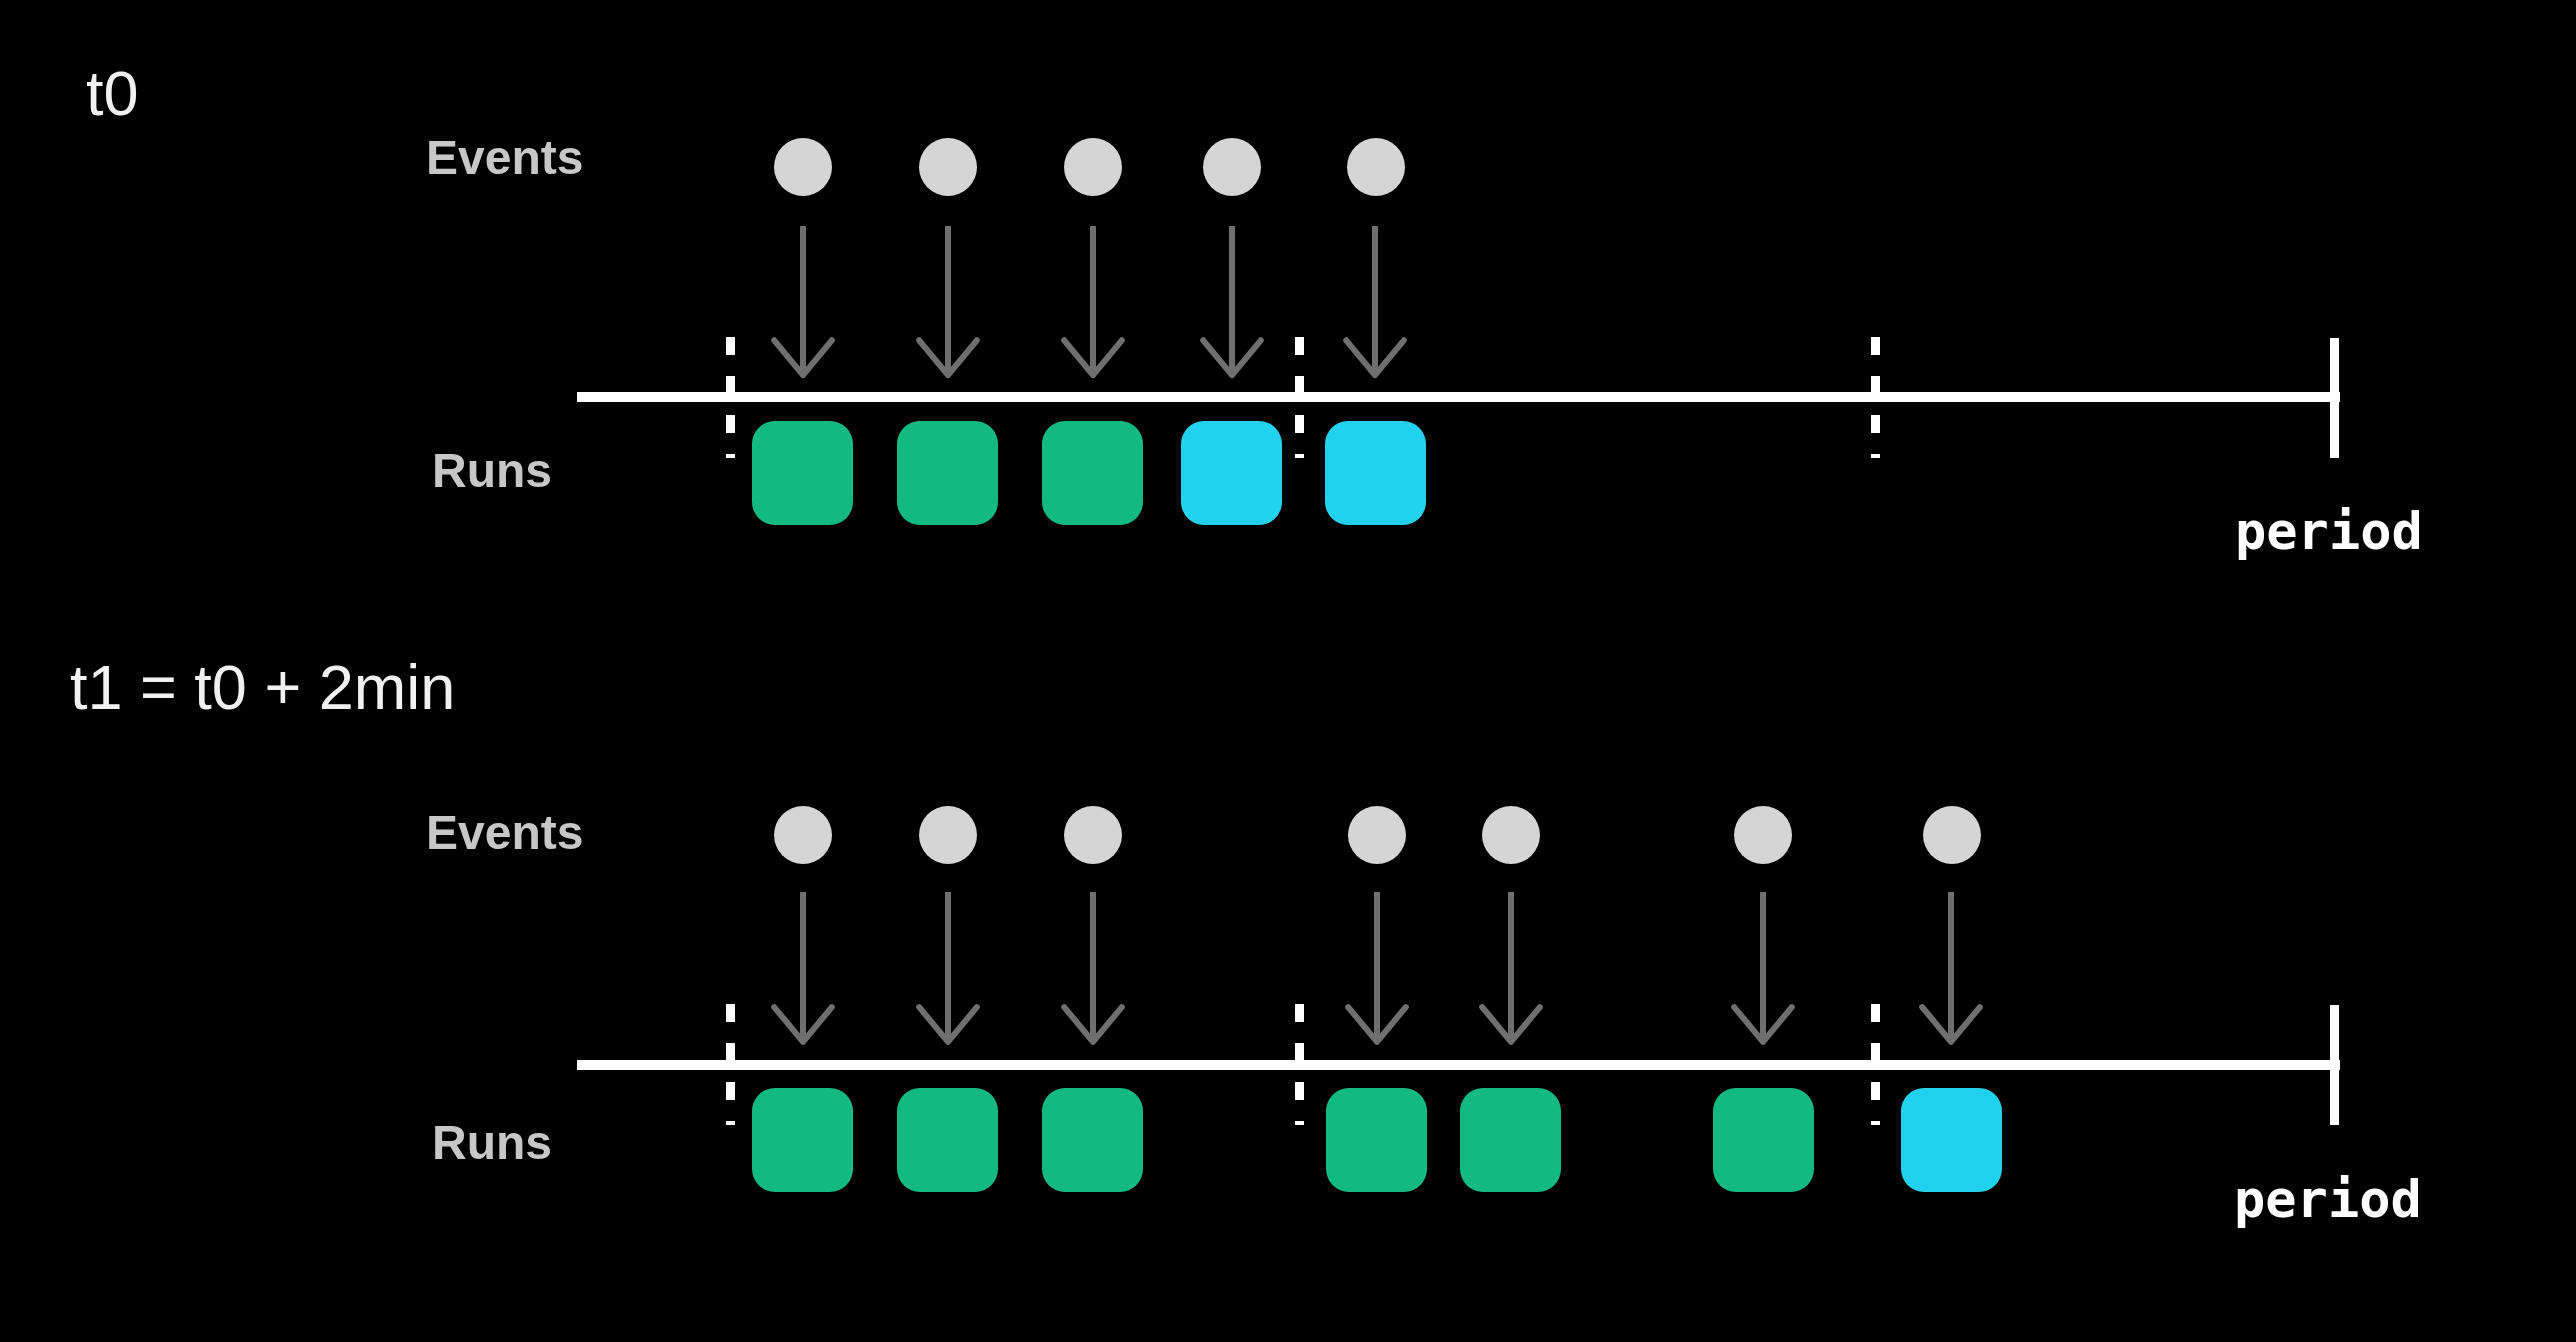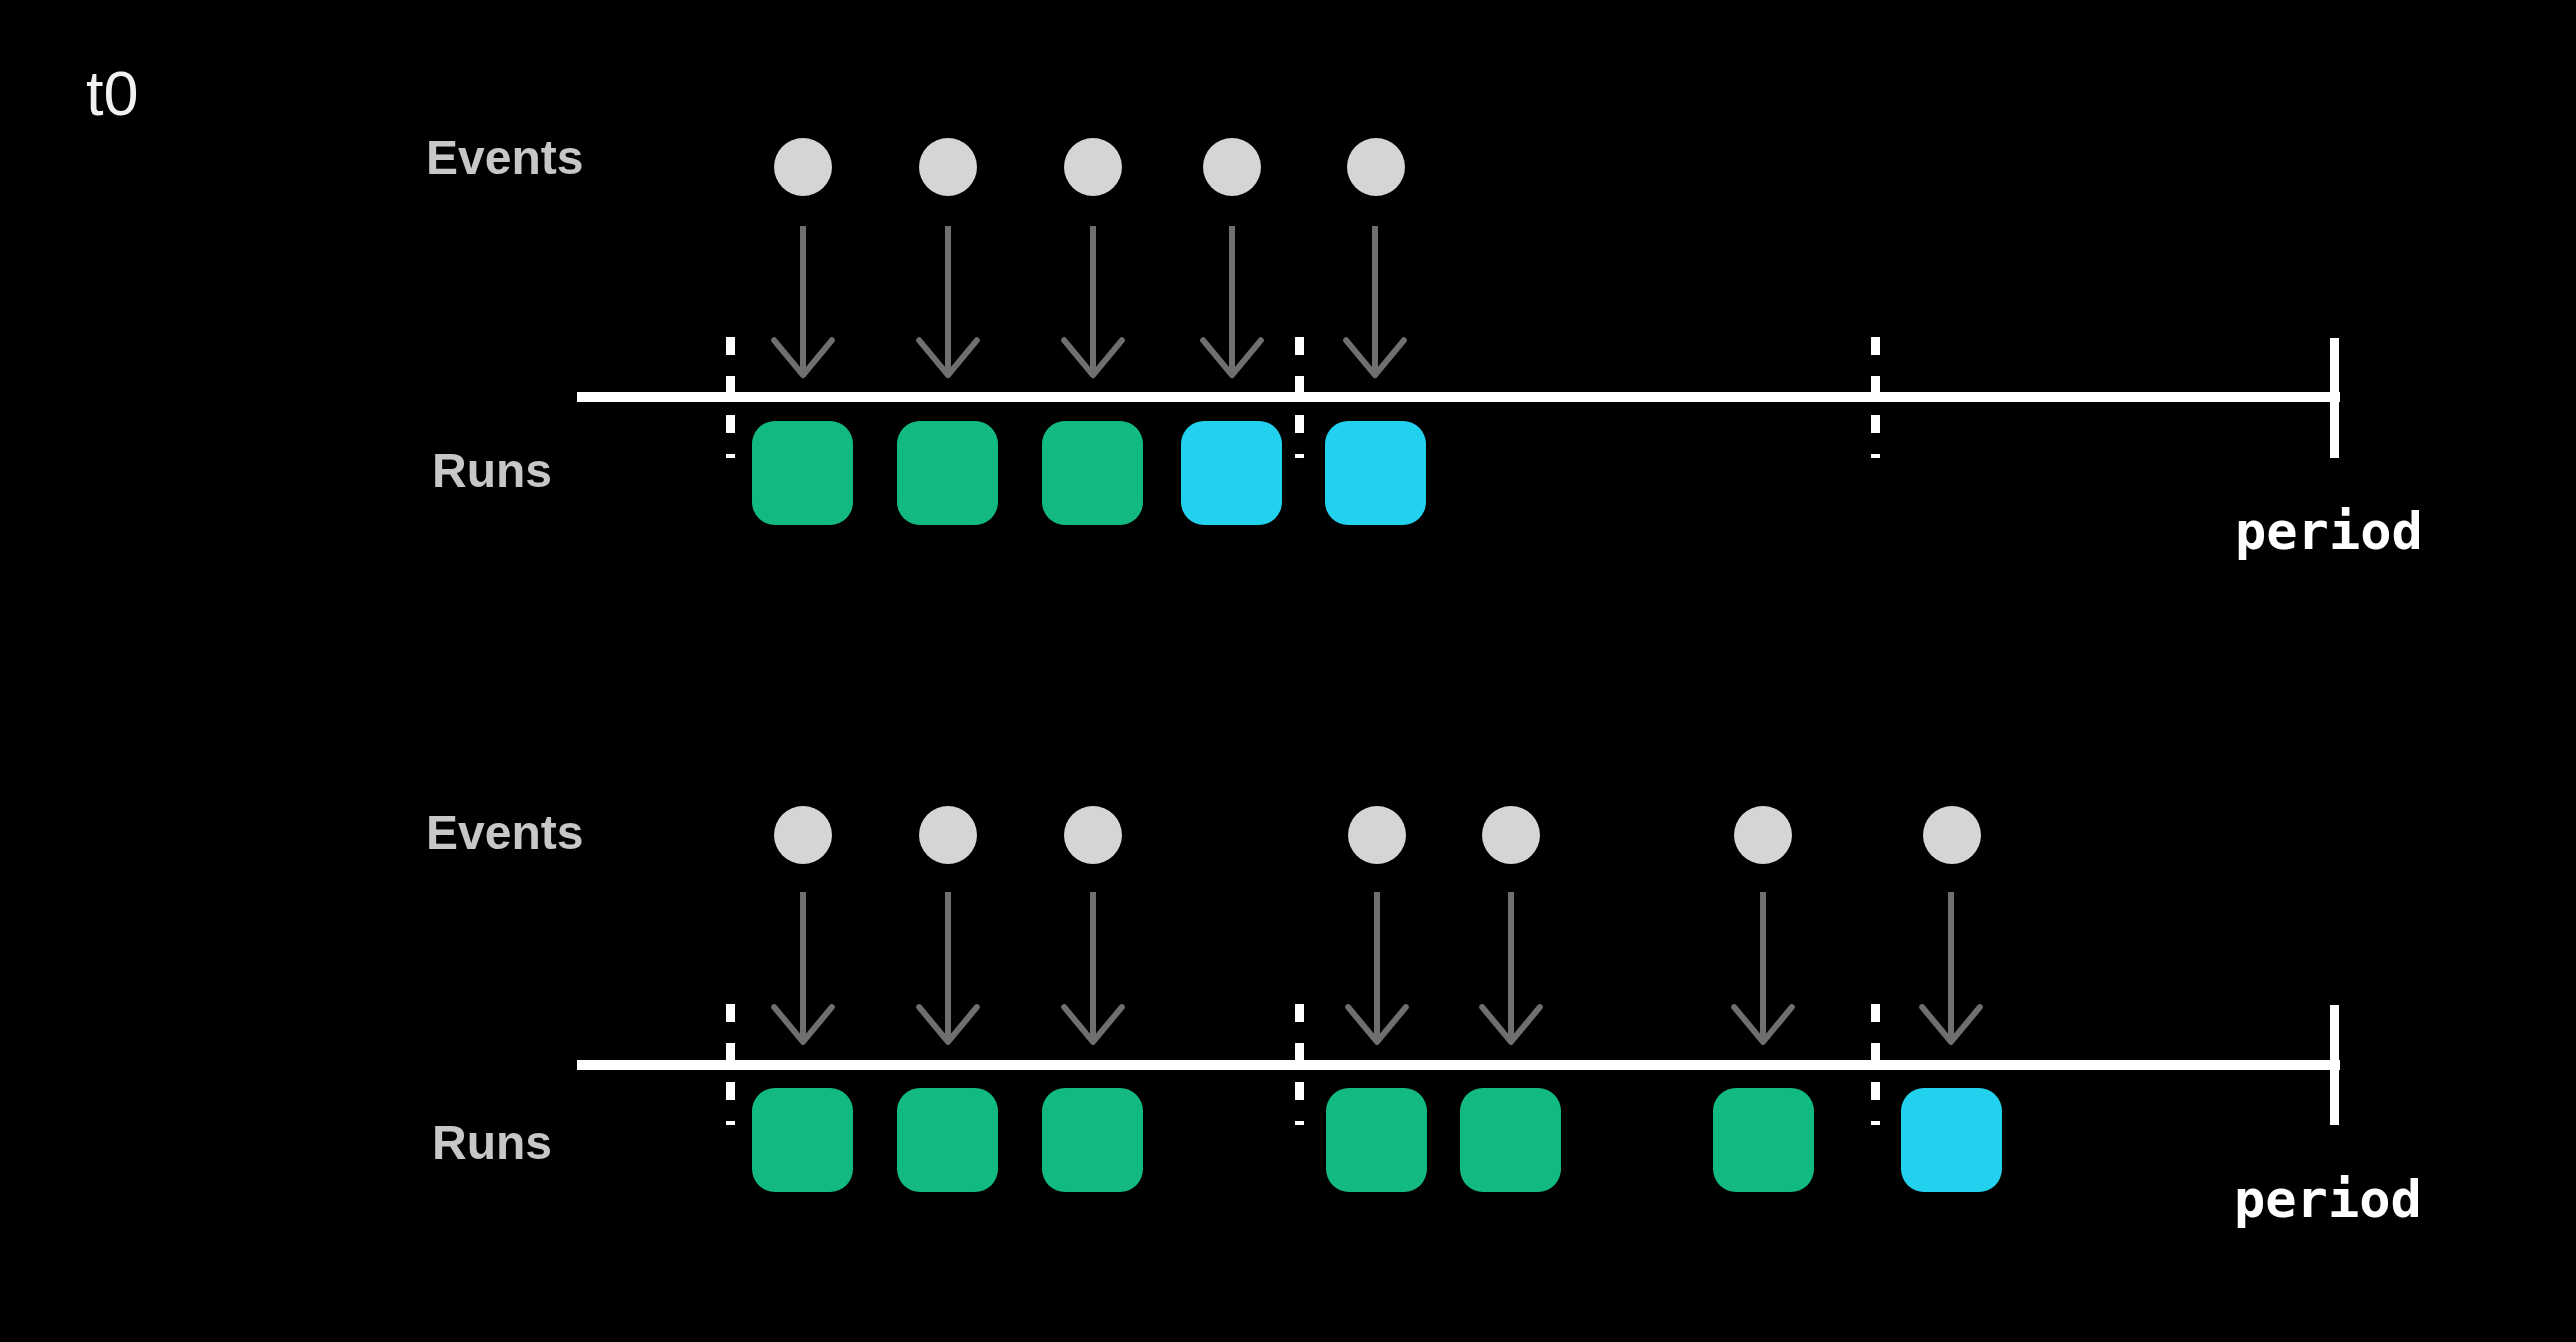--- a/index.html
+++ b/index.html
@@ -82,20 +82,21 @@
         <line x1="55" y1="0" x2="55" y2="244" fill="none" stroke="#6f6f6f" stroke-width="10" stroke-linecap="round" stroke-linejoin="round"></line>
         <polyline points="7,190 55,248 103,190" fill="none" stroke="#6f6f6f" stroke-width="10" stroke-linecap="round" stroke-linejoin="round"></polyline>
       </svg>
       <div class="abs run-block" style="background: rgb(18, 185, 129); left: 752px; top: 421px; width: 101px; height: 104px;"></div>
       <div class="abs run-block" style="background: rgb(18, 185, 129); left: 897px; top: 421px; width: 101px; height: 104px;"></div>
       <div class="abs run-block" style="background: rgb(18, 185, 129); left: 1042px; top: 421px; width: 101px; height: 104px;"></div>
       <div class="abs run-block" style="background: rgb(34, 209, 238); left: 1181px; top: 421px; width: 101px; height: 104px;"></div>
       <div class="abs run-block" style="background: rgb(34, 209, 238); left: 1325px; top: 421px; width: 101px; height: 104px;"></div>
     </div>
     <div class="section">
+      <div class="abs section-title" style="color: rgb(241, 241, 241); left: 70px; top: 656px;">t1 = t0 + 2min</div>
       <div class="abs row-label" style="color: rgb(199, 199, 199); left: 426px; top: 809px;">Events</div>
       <div class="abs row-label" style="color: rgb(199, 199, 199); left: 432px; top: 1119px;">Runs</div>
       <div class="abs timeline-axis" style="background: rgb(255, 255, 255); left: 577px; top: 1060px; width: 1763px; height: 9.7px;"></div>
       <div class="abs boundary-tick" style="background: repeating-linear-gradient(rgb(255, 255, 255) 0px, rgb(255, 255, 255) 18px, transparent 18px, transparent 39px); left: 726px; top: 1004px; width: 8.5px; height: 121px;"></div>
       <div class="abs boundary-tick" style="background: repeating-linear-gradient(rgb(255, 255, 255) 0px, rgb(255, 255, 255) 18px, transparent 18px, transparent 39px); left: 1295px; top: 1004px; width: 8.5px; height: 121px;"></div>
       <div class="abs boundary-tick" style="background: repeating-linear-gradient(rgb(255, 255, 255) 0px, rgb(255, 255, 255) 18px, transparent 18px, transparent 39px); left: 1871px; top: 1004px; width: 8.5px; height: 121px;"></div>
       <div class="abs end-tick" style="background: rgb(255, 255, 255); left: 2330px; top: 1005px; width: 8.5px; height: 120px;"></div>
       <div class="abs period-label" style="color: rgb(255, 255, 255); left: 2234px; top: 1173px;">period</div>
       <div class="abs event-dot" style="background: rgb(213, 213, 213); left: 774px; top: 806px; width: 58px; height: 58px;"></div>
       <svg width="66" height="154" viewBox="0 0 110 255" class="abs" style="left: 770px; top: 892px;">

